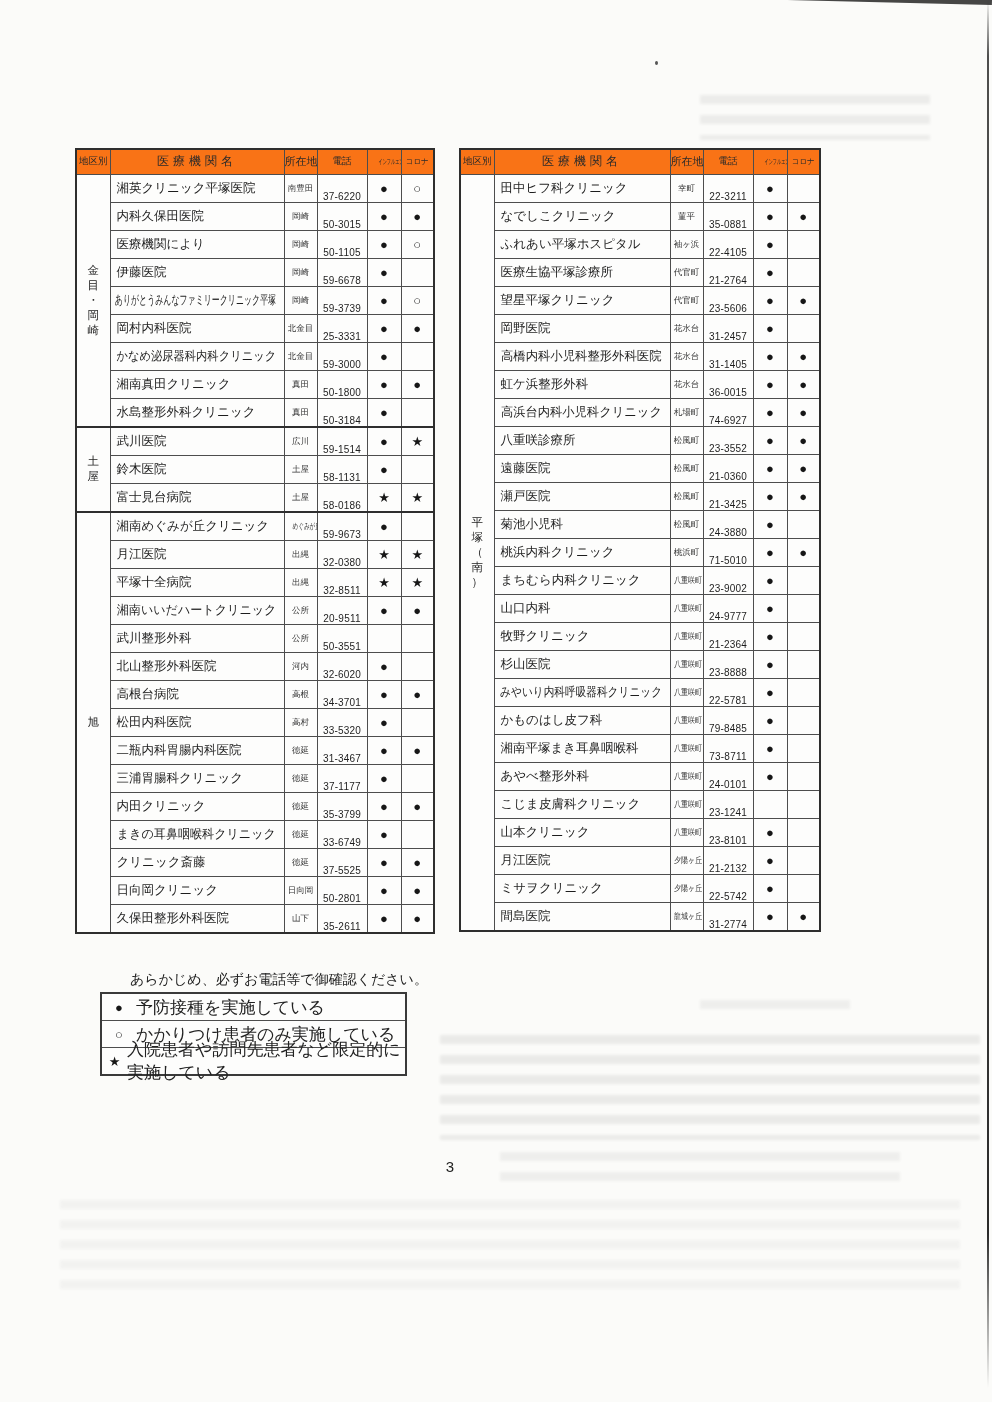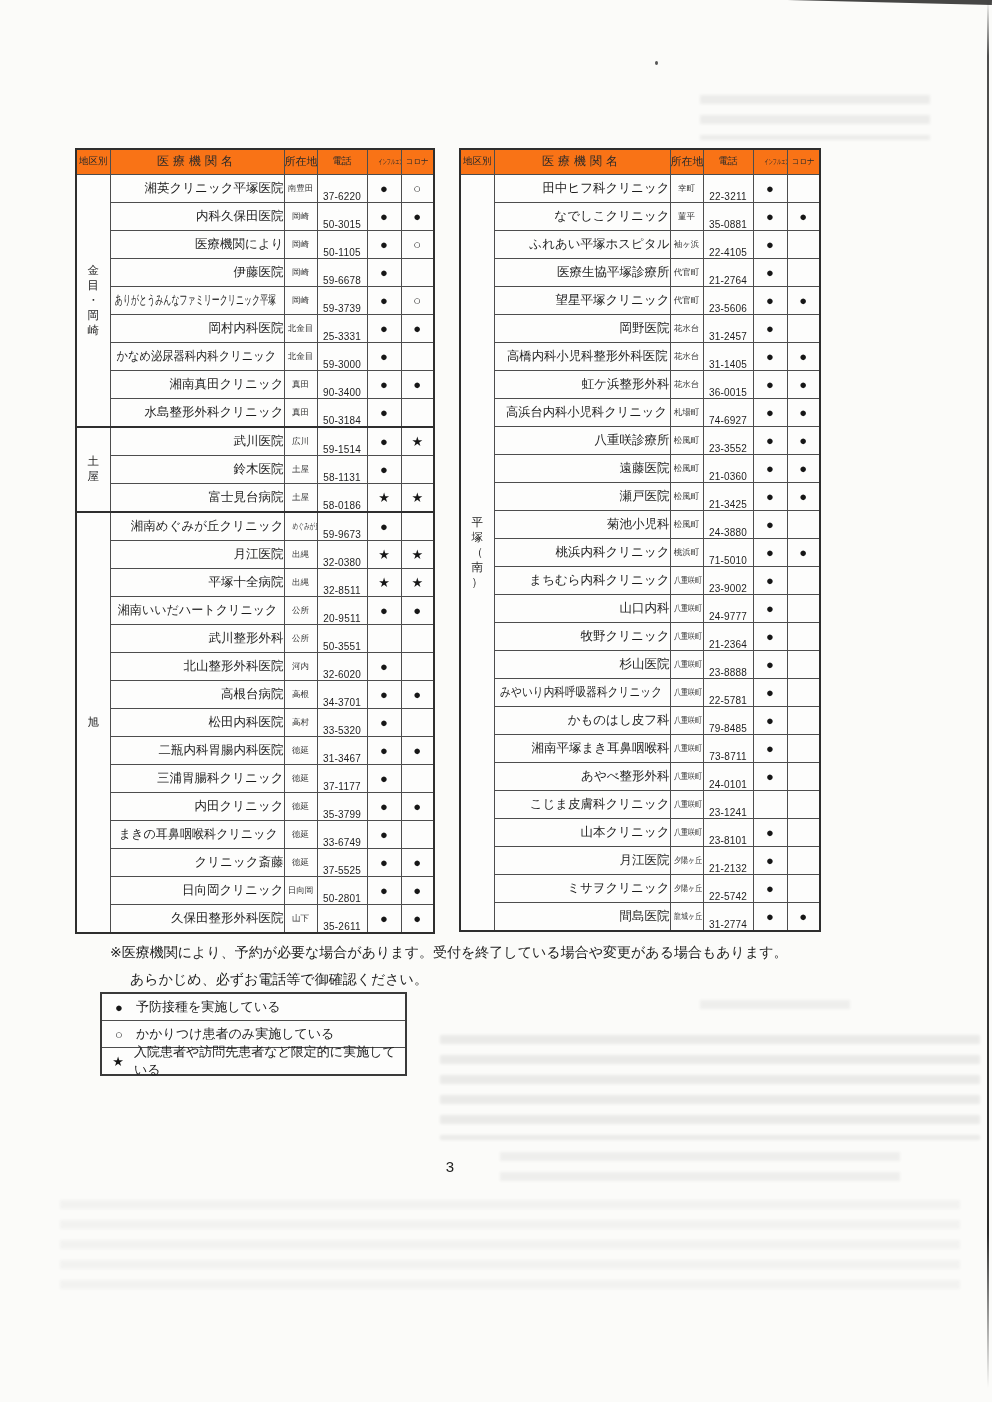--- a/index.html
+++ b/index.html
@@ -22,21 +22,21 @@
   th.h-name { font-size:12px; letter-spacing:4px; }
   th.h-location { font-size:11px; }
   th.h-phone { font-size:9.5px; }
   th.h-influenza { font-size:7px; color:#3a3a3a; }
   th.h-corona { font-size:7.5px; color:#3a3a3a; }
 
   td.district { text-align:center; }
   td.district .vchars { margin:0 auto; font-size:11.5px; line-height:15px; letter-spacing:0; }
   td.district .vchars span { display:block; text-align:center; }
 
-  td.name { text-align:right;margin-left:32px; }
+  td.name { text-align:left;margin-left:32px; }
   td.name .fit { font-size:12.5px; padding-left:6px; }
   td.location { text-align:center; color:#333; }
   td.location .fit { font-size:8.5px; }
   td.phone { text-align:center; }
   td.phone .fit { font-size:10px; letter-spacing:0.2px;margin-top:16px; }
   td.sym { text-align:center; font-size:13px; line-height:1; color:#161616; }
   .fit { display:inline-block; white-space:nowrap; transform-origin:0 50%; vertical-align:middle; }
   td.location .fit, td.phone .fit, th .fit { transform-origin:50% 50%; }
 
   tr.group-start td { border-top:2px solid #2e2e2e; }
@@ -44,21 +44,21 @@
   .notes { position:absolute; left:110px; font-size:14px; color:#222; white-space:nowrap; }
   #note-0 { top:916px; }
   #note-1 { top:944px; }
   #note-2 { top:971px; left:130px; }
 
   .legend { position:absolute; left:100px; top:992px; width:303px;
             border:2px solid #3a3a3a; background:#fdfdfc; }
   .legend-row { display:flex; align-items:center; height:26px; border-top:1px solid #4d4d4d; }
   .legend-row:first-child { border-top:none; }
   .legend-sym { width:34px; text-align:center; font-size:13px; color:#161616; }
-  .legend-text { font-size:13px; color:#222; }
+  .legend-text { font-size:17px; color:#222; }
 
   .page-number { position:absolute; left:440px; top:1158px; width:20px;
                  text-align:center; font-size:15px; color:#222; }
 
   
   .edge-line { position:absolute; top:0; right:3px; width:2px; height:1402px;
                background:linear-gradient(to bottom, rgba(20,20,20,0) 0%, rgba(20,20,20,0.75) 4%,
                           rgba(20,20,20,0.85) 70%, rgba(20,20,20,0.9) 88%, rgba(20,20,20,0) 99%); }
   .corner-mark { position:absolute; top:0; right:0; width:205px; height:5px;
                  background:#262626; transform-origin:100% 0; transform:rotate(1.4deg); opacity:0.85; }
@@ -151,21 +151,21 @@
         <tr>
           <td class="name"><span class="fit" style="transform: scaleX(0.901639);">かなめ泌尿器科内科クリニック</span></td>
           <td class="location"><span class="fit">北金目</span></td>
           <td class="phone"><span class="fit">59-3000</span></td>
           <td class="sym">●</td>
           <td class="sym"></td>
         </tr>
         <tr>
           <td class="name"><span class="fit">湘南真田クリニック</span></td>
           <td class="location"><span class="fit">真田</span></td>
-          <td class="phone"><span class="fit">90-3400</span></td>
+          <td class="phone"><span class="fit">50-1800</span></td>
           <td class="sym">●</td>
           <td class="sym">●</td>
         </tr>
         <tr>
           <td class="name"><span class="fit">水島整形外科クリニック</span></td>
           <td class="location"><span class="fit">真田</span></td>
           <td class="phone"><span class="fit">50-3184</span></td>
           <td class="sym">●</td>
           <td class="sym"></td>
         </tr>
@@ -523,21 +523,20 @@
         <tr>
           <td class="name"><span class="fit">間島医院</span></td>
           <td class="location"><span class="fit" style="transform: scaleX(0.823529);">龍城ヶ丘</span></td>
           <td class="phone"><span class="fit">31-2774</span></td>
           <td class="sym">●</td>
           <td class="sym">●</td>
         </tr>
       </tbody>
   </table>
 
-  <div class="notes" id="note-1">※医療機関により、予約が必要な場合があります。受付を終了している場合や変更がある場合もあります。</div>
   <div class="notes" id="note-2">あらかじめ、必ずお電話等で御確認ください。</div>
 
   <div class="legend">
     <div class="legend-row">
       <span class="legend-sym">●</span>
       <span class="legend-text">予防接種を実施している</span>
     </div>
     <div class="legend-row">
       <span class="legend-sym">○</span>
       <span class="legend-text">かかりつけ患者のみ実施している</span>

